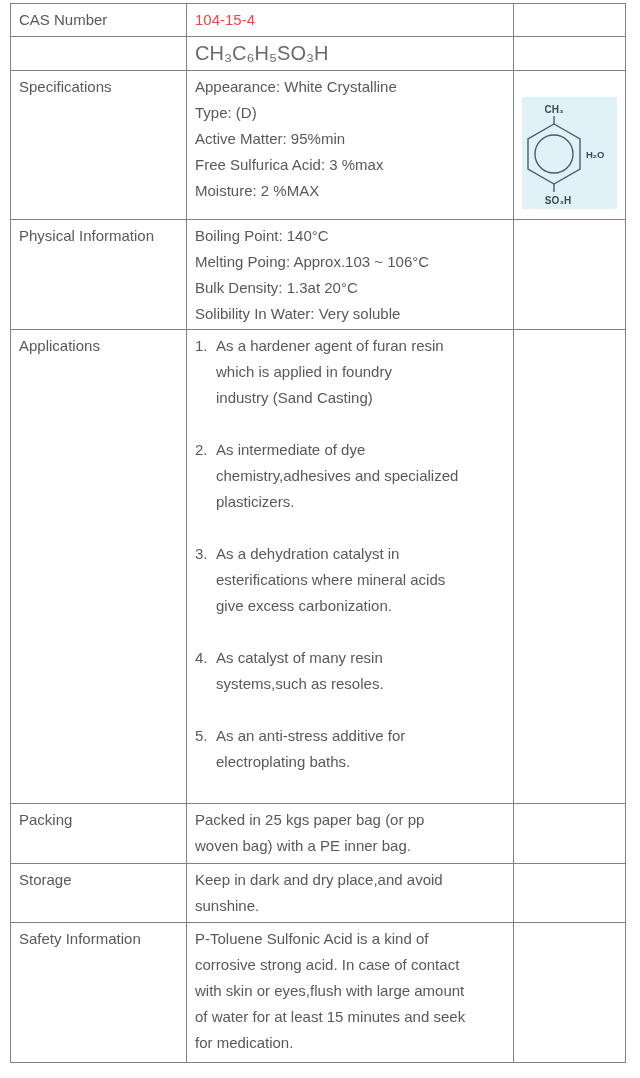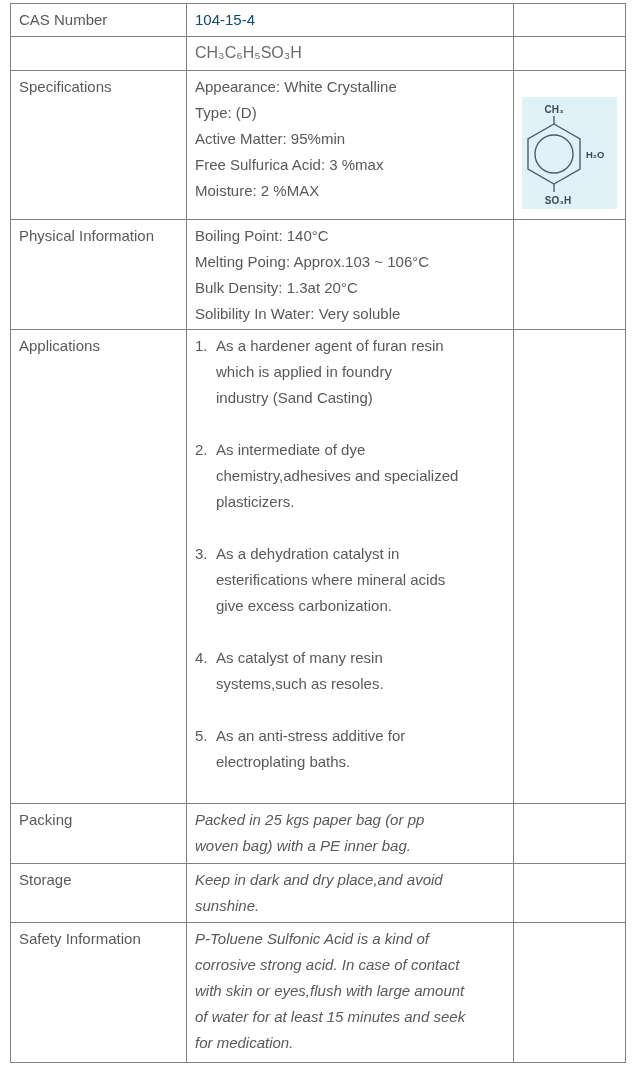--- a/index.html
+++ b/index.html
@@ -35,24 +35,24 @@
   col.c1 { width: 176px; }
   col.c2 { width: 327px; }
   col.c3 { width: 112px; }
 
   td.v-mid { vertical-align: middle; }
 
   .bold-black {
     font-weight: bold;
     color: #1a1a1a;
   }
-  .dark-val { color: #0c4a6e; }
-  .formula-val { color: #6b6b6b; font-size: 16px; }
-
-  .ml { white-space: pre-line; font-style: italic; }
+  .dark-val { color: #ef4444; }
+  .formula-val { color: #6b6b6b; font-size: 20px; }
+
+  .ml { white-space: pre-line; }
 
   .app-item { display: flex; margin-bottom: 26px; }
   .app-item:last-child { margin-bottom: 0; }
   .app-num { width: 21px; flex-shrink: 0; }
   .app-text { white-space: pre-line; flex: 1; }
 
   .chem-box {
     width: 95px;
     height: 112px;
     background: #e1f1f8;

